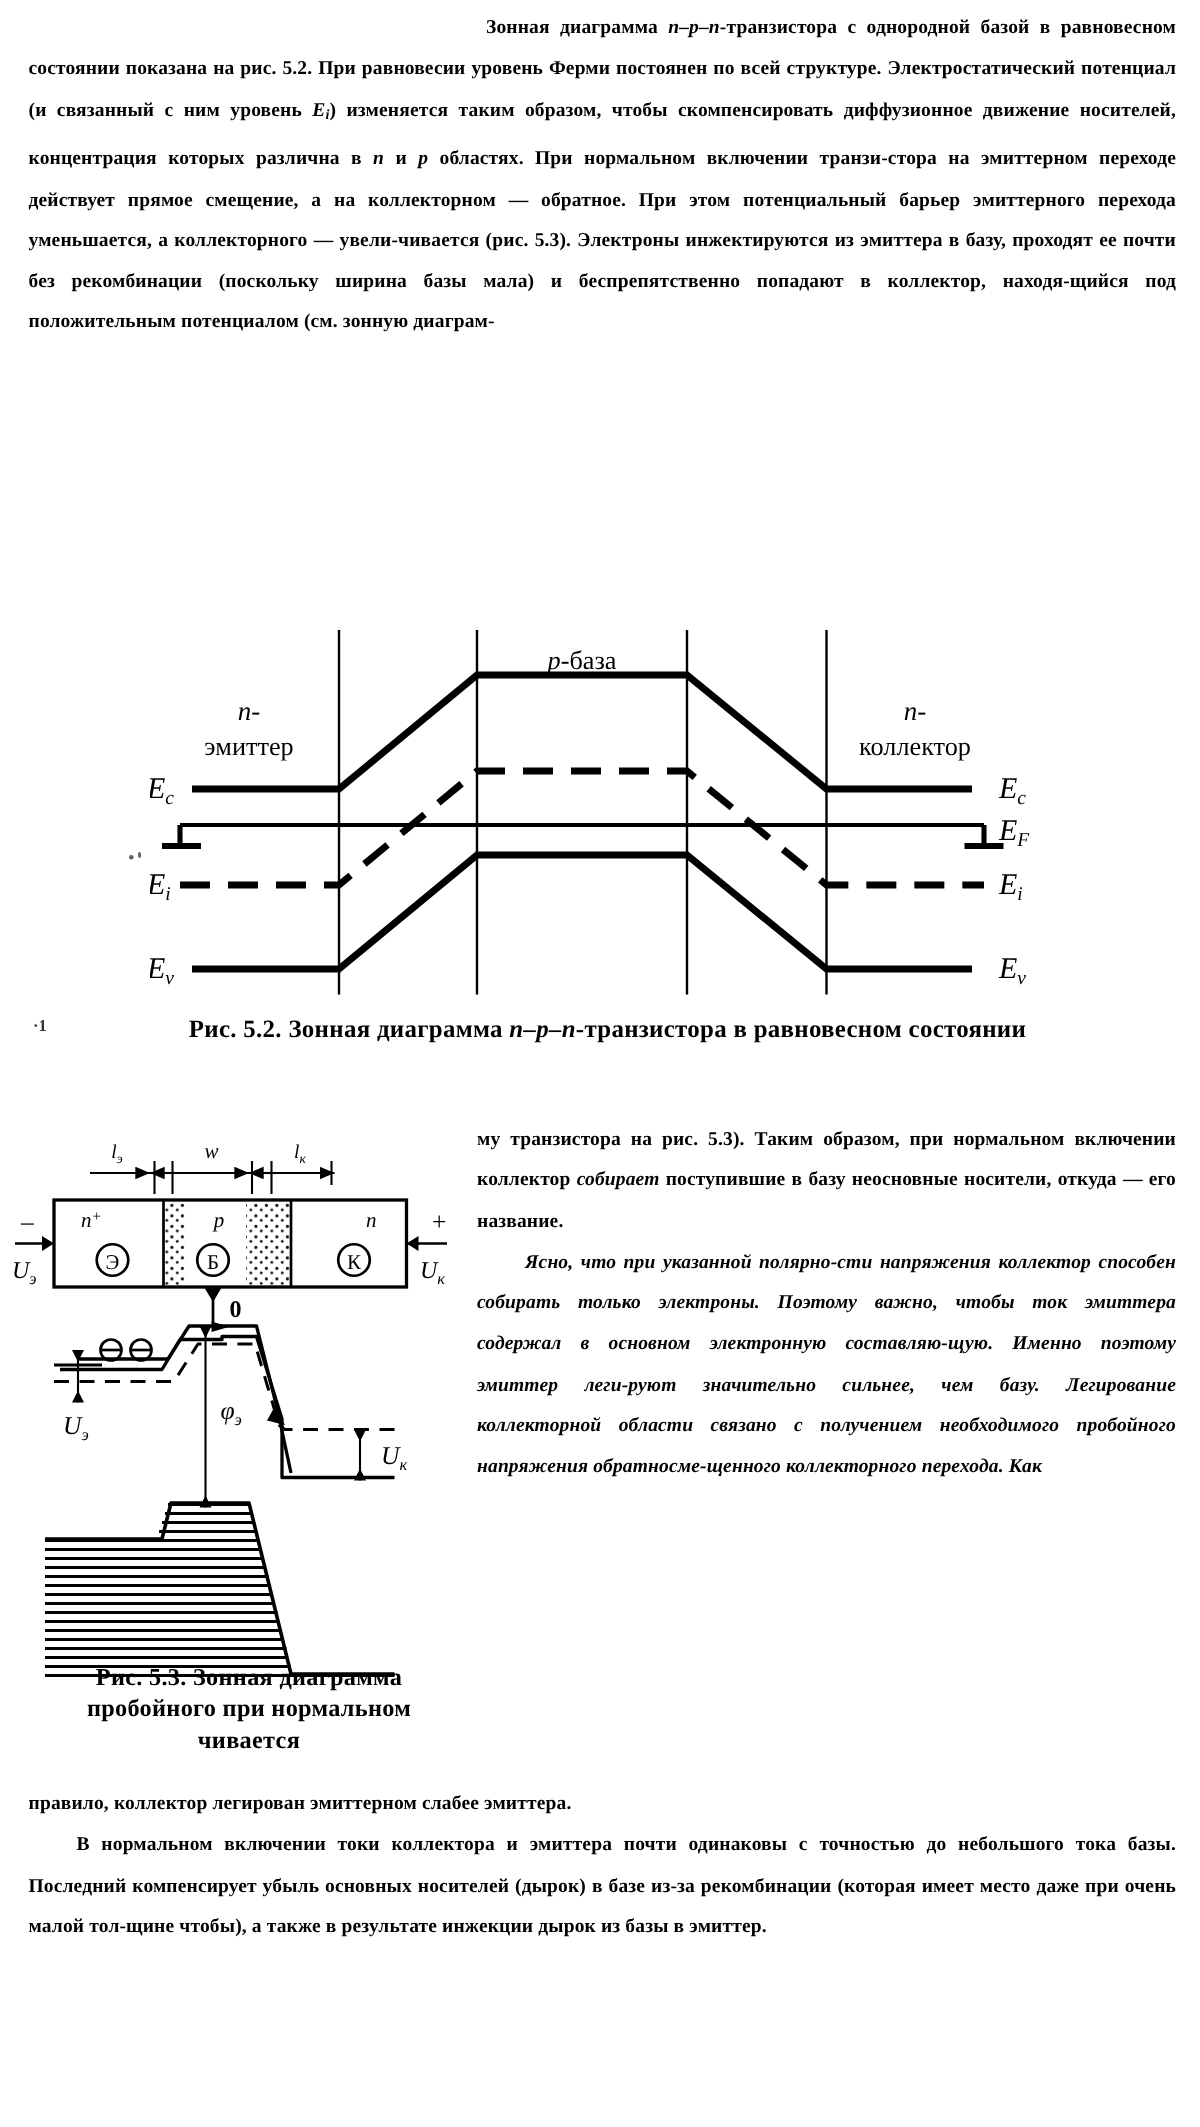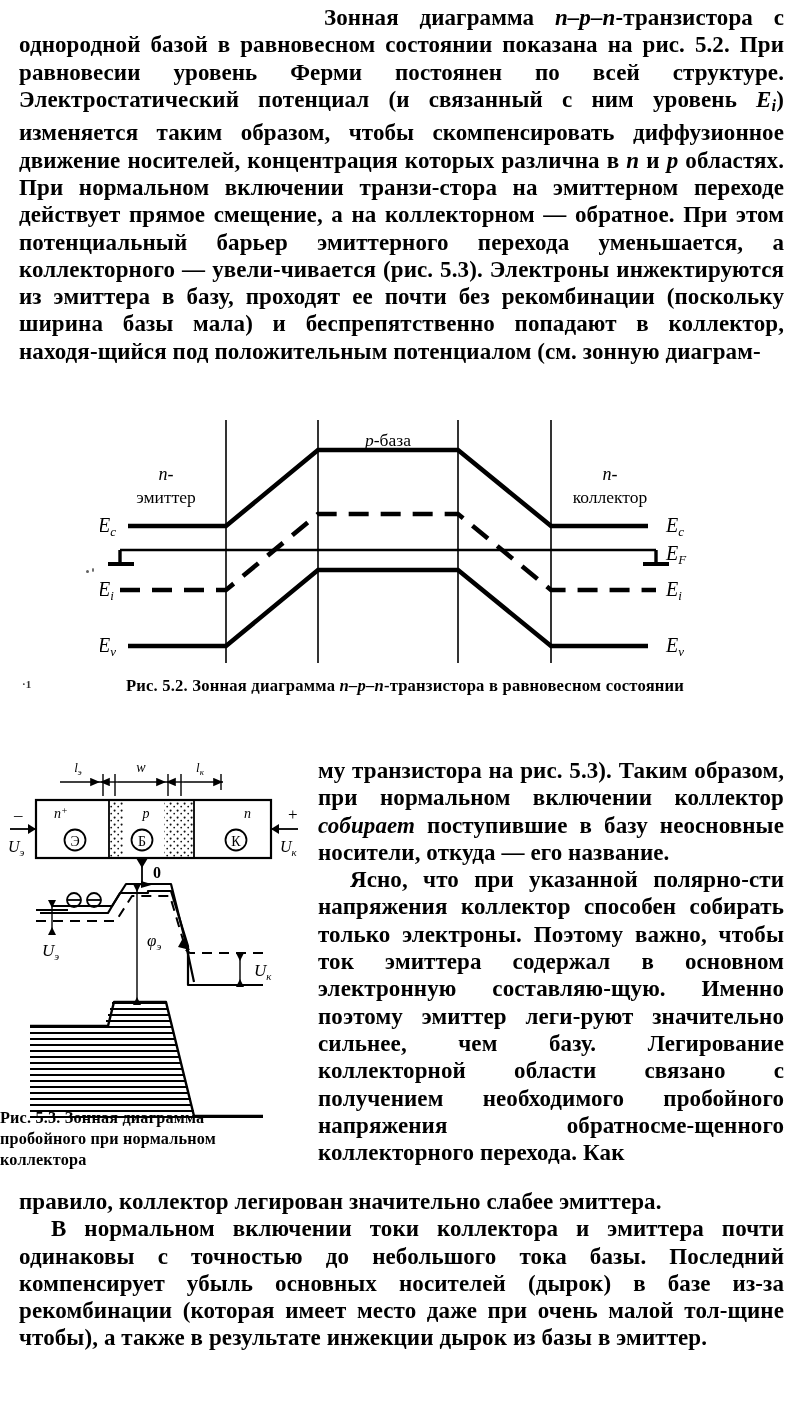--- a/index.html
+++ b/index.html
@@ -5,50 +5,50 @@
   html,body{margin:0;padding:0;background:#fff;}
   body{
     width:800px;height:1418px;position:relative;overflow:hidden;
     font-family:"Liberation Serif","DejaVu Serif",serif;
     color:#000;
   }
   .page{position:absolute;inset:0;}
 
   
   .para{
-    font-size:23px;
+    font-size:13px;
     line-height:27.3px;
     text-align:justify;
     text-justify:inter-word;
     font-weight:600;
     letter-spacing:.1px;
   }
   .para .ital{font-style:italic;}
   .para .sub{font-size:.72em;vertical-align:-.25em;font-style:italic;}
 
   #topText{position:absolute;left:19px;top:4px;width:765px;}
   #topText p{margin:0;text-indent:0;}
   #topText p.first{text-indent:155px;}
 
-  #rightCol{position:absolute;left:318px;top:745px;width:466px;margin-top:12px;}
+  #rightCol{position:absolute;left:318px;top:745px;width:466px;}
   #rightCol p{margin:0;}
-  #rightCol p.indent{text-indent:32px;}
+  #rightCol p.indent{text-indent:32px;font-style:italic;}
 
   #bottomText{position:absolute;left:19px;top:1188px;width:765px;}
   #bottomText p{margin:0;}
   #bottomText p.indent{text-indent:32px;}
   #bottomText p.hang{text-indent:0;}
 
   
   .caption{
     font-family:"Liberation Serif","DejaVu Serif",serif;
     font-size:16.6px;line-height:21px;font-weight:600;letter-spacing:.2px;
   }
   #cap52{position:absolute;left:24px;top:675px;width:762px;text-align:center;}
-  #cap53{position:absolute;left:0;top:1108px;width:300px;font-size:16.2px;line-height:21px;}
+  #cap53{position:absolute;left:16px;top:1108px;width:300px;text-align:center;font-size:16.2px;line-height:21px;}
   .capbold{font-weight:800;}
   .capital{font-style:italic;}
 
   
   #fig52{position:absolute;left:100px;top:418px;width:600px;height:250px;}
   #fig52 svg{display:block;}
 
   
   #fig53{position:absolute;left:8px;top:760px;width:300px;height:362px;}
   #fig53 svg{display:block;}
@@ -274,21 +274,21 @@
 
         <path d="M22,266 L100,266 L106,242 L158,242 L186,356 L255,356" fill="none" stroke="#000" stroke-width="2.4" stroke-linejoin="round"></path>
       </g>
     </svg>
   </div>
 
   <div id="cap53" class="caption">
     <span class="capbold">Рис. 5.3.</span>
     <span>Зонная диаграмма</span><br>
     <span>пробойного при нормальном</span><br>
-    <span>коллектора</span>
+    <span>чивается</span>
   </div>
 
   <div id="rightCol" class="para">
     <p>
       му транзистора на рис. 5.3). Таким
       образом, при нормальном включении
       коллектор <span class="ital">собирает</span> поступившие в
       базу неосновные носители, откуда —
       его название.
     </p>
@@ -302,21 +302,21 @@
       значительно сильнее, чем базу.
       Легирование коллекторной области
       связано с получением необходимого
       пробойного напряжения обратносме‑щенного
       коллекторного перехода. Как
     </p>
   </div>
 
   <div id="bottomText" class="para">
     <p class="hang">
-      правило, коллектор легирован значительно слабее эмиттера.
+      правило, коллектор легирован эмиттерном слабее эмиттера.
     </p>
     <p class="indent">
       В нормальном включении токи коллектора и эмиттера почти
       одинаковы с точностью до небольшого тока базы. Последний
       компенсирует убыль основных носителей (дырок) в базе из-за
       рекомбинации (которая имеет место даже при очень малой тол‑щине
       чтобы), а также в результате инжекции дырок из базы в
       эмиттер.
     </p>
   </div>

